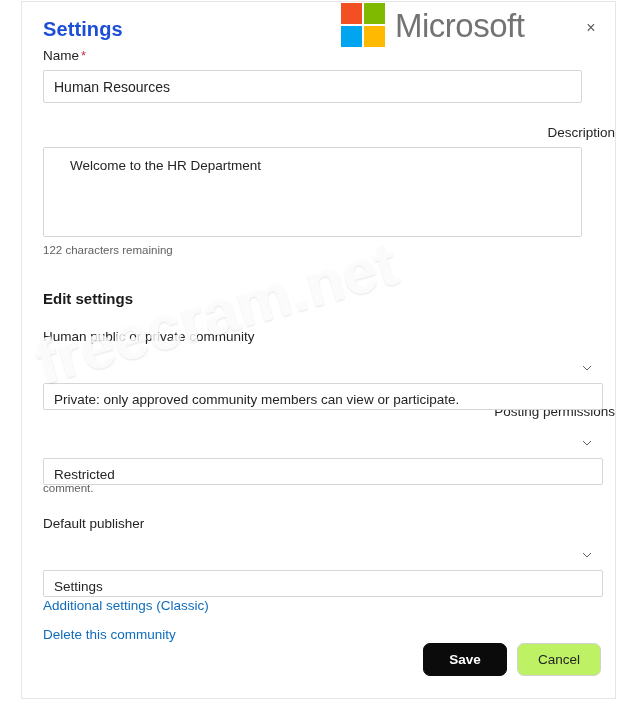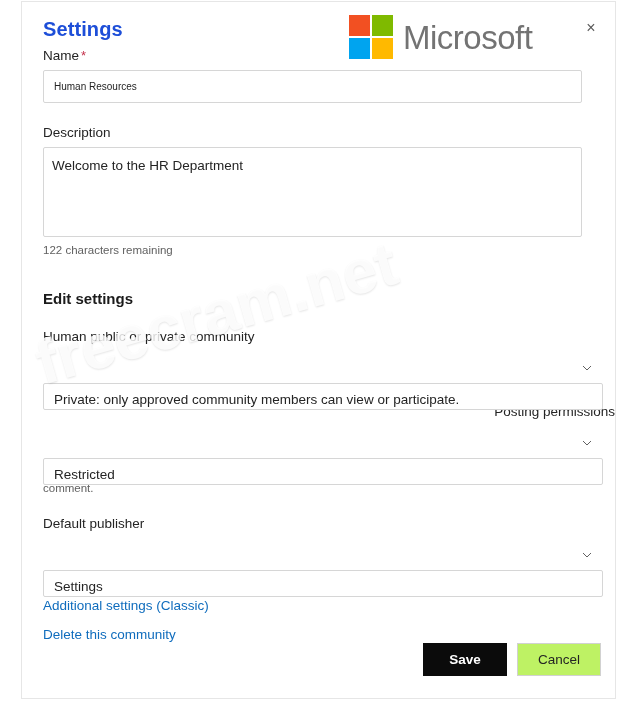--- a/index.html
+++ b/index.html
@@ -77,36 +77,36 @@
     margin-left: 2px;
   }
 
   .text-input {
     display: block;
     margin-left: 21px;
     width: 539px;
     height: 33px;
     box-sizing: border-box;
     padding: 0 10px;
-    font-size: 10px;
+    font-size: 14px;
     color: #242424;
     border: 1px solid #d6d6d6;
     border-radius: 2px;
     background: #ffffff;
     font-family: "Liberation Sans", sans-serif;
     outline: none;
   }
 
   .textarea-input {
     display: block;
     margin-left: 21px;
     width: 539px;
     height: 90px;
     box-sizing: border-box;
-    padding: 9px 8px;
+    padding: 9px 26px;
     font-size: 13.5px;
     color: #242424;
     border: 1px solid #d6d6d6;
     border-radius: 2px;
     background: #ffffff;
     resize: none;
     font-family: "Liberation Sans", sans-serif;
     line-height: 1.35;
     outline: none;
   }
@@ -183,46 +183,45 @@
     right: 14px;
     bottom: 22px;
     display: flex;
     gap: 10px;
   }
   .btn {
     height: 33px;
     min-width: 84px;
     font-size: 13.5px;
     font-family: "Liberation Sans", sans-serif;
-    border-radius: 0;
+    border-radius: 7px;
     cursor: pointer;
     padding: 0 6px;
   }
   .btn-primary {
     background: #0b0b0b;
     color: #ffffff;
     border: 1px solid #0b0b0b;
     font-weight: bold;
   }
   .btn-secondary {
     background: #bef264;
     color: #242424;
     border: 1px solid #d1d1d1;
   }
 
   
   .wm-logo {
     position: absolute;
     left: 341px;
-    top: 15px;
+    top: 3px;
     width: 212px;
     height: 48px;
     pointer-events: none;
     z-index: 5;
-    margin-left: 8px;
   }
   .wm-squares {
     position: absolute;
     left: 0;
     top: 0;
     width: 46px;
     height: 46px;
   }
   .wm-sq { position: absolute; width: 21px; height: 21px; }
   .wm-sq.r { left: 0;  top: 0;  background: #f25022; }
@@ -264,21 +263,21 @@
     <button class="close-button">×</button>
   </div>
 
   <div class="body-area">
 
     <div class="field-label">
       <span>Name</span><span class="req-star">*</span>
     </div>
     <input class="text-input" value="Human Resources" style="">
 
-    <div class="field-label" style="margin-top:22px;">Description</div>
+    <div class="field-label" style="margin-top:22px;text-align:right;">Description</div>
     <textarea class="textarea-input" style="">Welcome to the HR Department</textarea>
     <div class="helper-text">122 characters remaining</div>
 
     <div class="section-title" style="margin-top:34px;">Edit settings</div>
 
     <div class="field-label" style="margin-top:22px;">Human public or private community</div>
     <div class="select-wrap">
       <div class="select-box">Private: only approved community members can view or participate.</div>
       <span class="chev">
         <svg viewBox="0 0 10 10" width="10" height="10">

